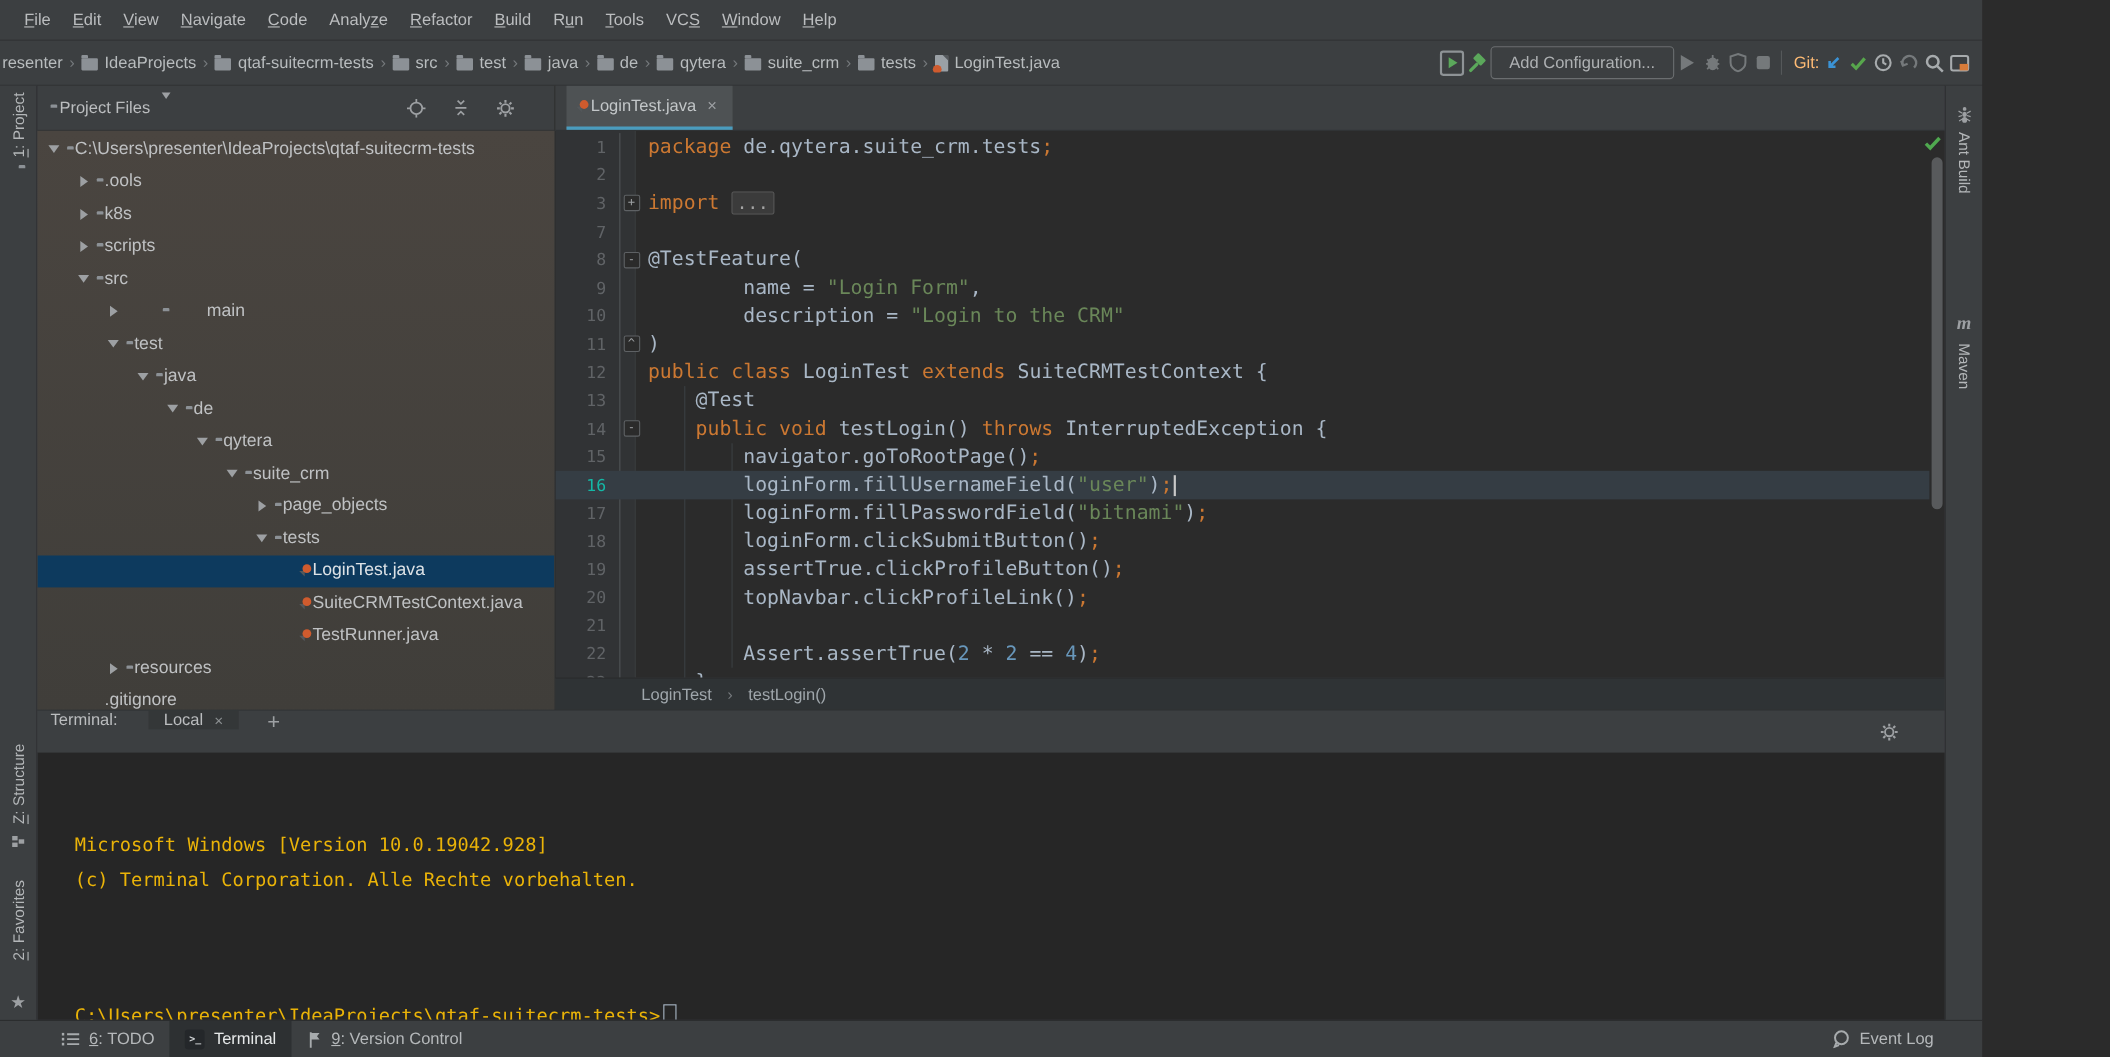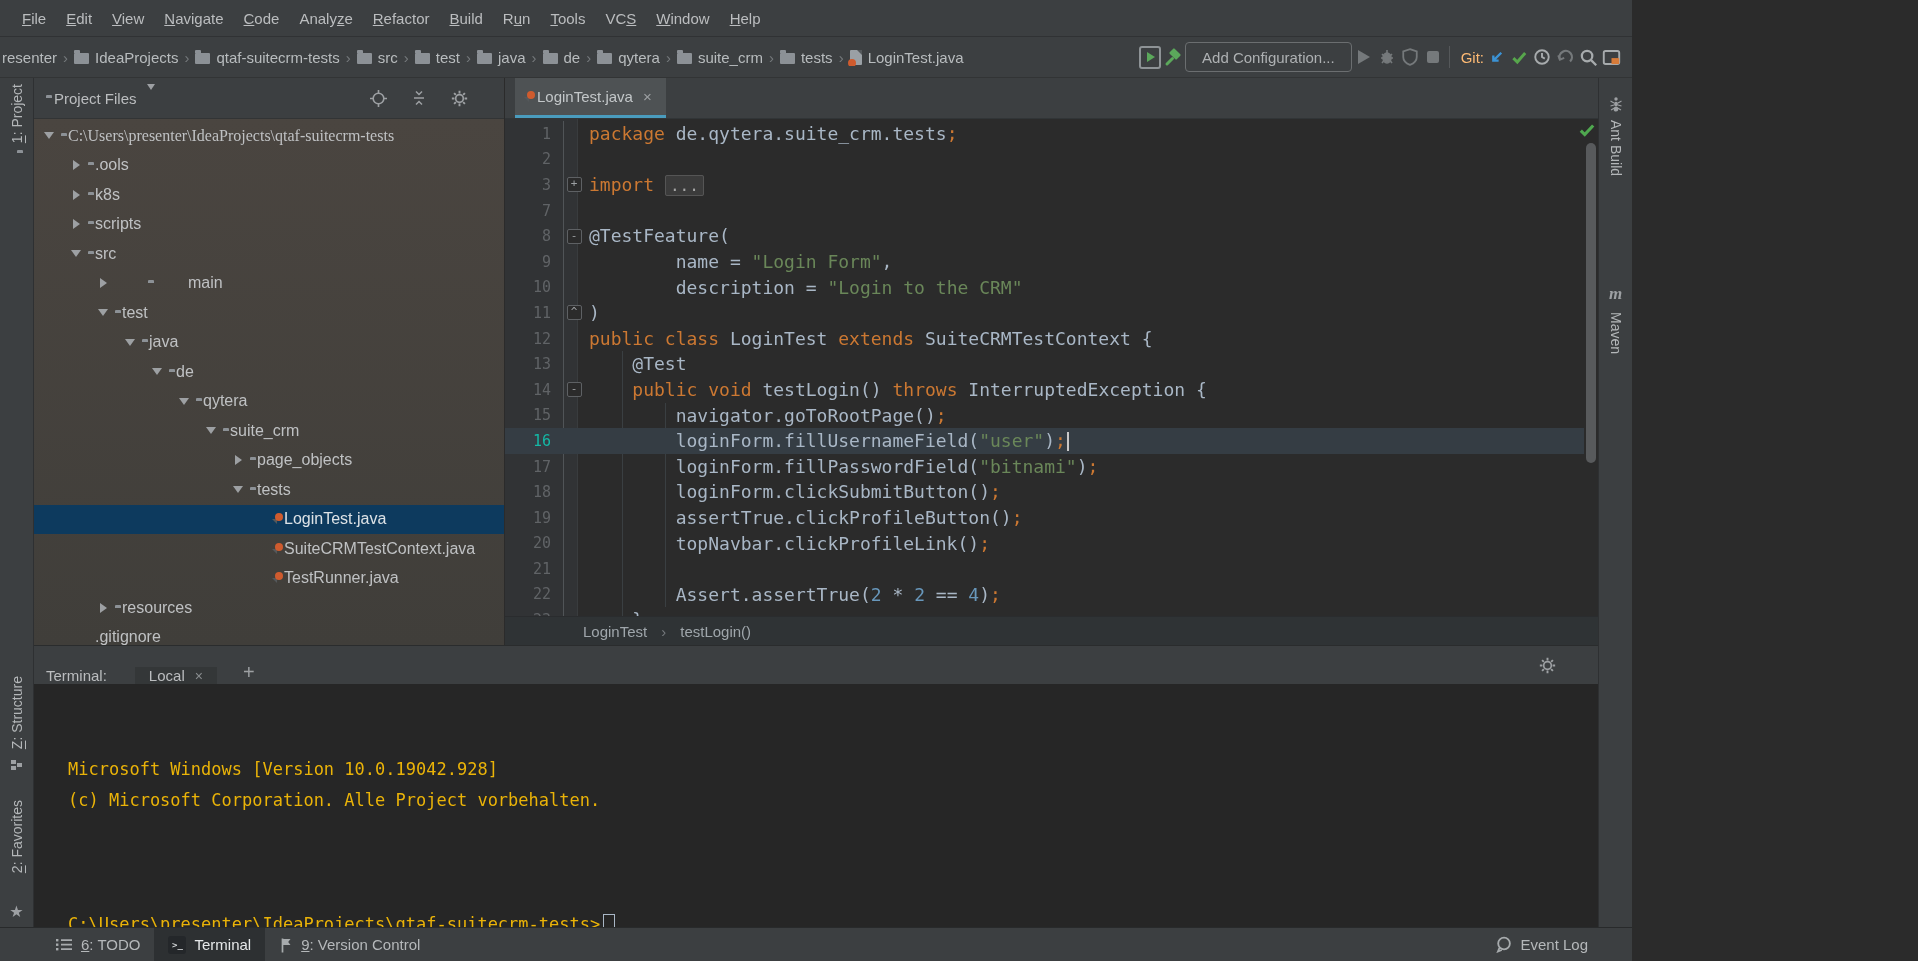--- a/index.html
+++ b/index.html
@@ -1,16 +1,16 @@
 <!DOCTYPE html>
 <html><head>
 <meta charset="utf-8">
 <style>
   html,body{margin:0;padding:0;background:#2b2b2b;}
-  .app{width:1632px;height:961px;position:relative;background:#3c3f41;overflow:hidden;
+  .app{width:1802px;height:961px;position:relative;background:#3c3f41;overflow:hidden;
        font-family:"Liberation Sans",sans-serif;color:#bbbbbb;display:flex;flex-direction:column;}
   
   .menubar{height:36px;border-bottom:1px solid #303234;display:flex;align-items:center;
            padding-left:12px;font-size:15px;color:#bbbdbf;flex:0 0 auto;}
   .menu-item{padding:0 10px;cursor:default;}
   .mn{text-decoration:underline;}
   
   .toolbar{height:40px;border-bottom:1px solid #323435;display:flex;align-items:center;
            justify-content:space-between;padding:0 10px 0 0;flex:0 0 auto;}
   .crumbs{display:flex;align-items:center;font-size:15px;color:#b8bcbe;white-space:nowrap;overflow:hidden;}
@@ -76,21 +76,21 @@
   .s-fold{background:#3b3b3b;border:1px solid #555;border-radius:2px;color:#a5a5a5;padding:0 4px;font-size:16px;}
   .caret-bar{display:inline-block;width:2px;height:19px;background:#c8c8c8;vertical-align:text-bottom;margin-left:1px;}
   .iguide{position:absolute;width:1px;background:#3a3f42;}
   .scrollbar{position:absolute;right:0;top:0;bottom:0;width:14px;}
   .sb-thumb{position:absolute;right:2px;width:10px;border-radius:5px;background:rgba(150,155,160,.42);}
   .insp-ok{position:absolute;top:2px;right:2px;z-index:3;}
   .ebreadcrumbs{height:28px;background:#2f3335;border-top:1px solid #2a2c2e;display:flex;align-items:center;
                 gap:10px;padding-left:78px;font-size:15px;color:#9fa6ab;flex:0 0 auto;}
   
   .terminal-panel{flex:1;display:flex;flex-direction:column;border-top:1px solid #2a2c2d;min-height:0;}
-  .term-header{height:38px;background:#3c3f41;display:flex;align-items:flex-end;font-size:15px;
+  .term-header{height:38px;background:#3c3f41;display:flex;align-items:flex-start;font-size:15px;
                color:#bbbdbf;flex:0 0 auto;position:relative;}
   .term-label{display:flex;align-items:center;padding-left:12px;}
   .term-tab{display:flex;align-items:center;gap:10px;background:#343738;padding:0 14px;margin-left:28px;}
   .term-tab .close{color:#8a8e90;font-size:14px;}
   .term-plus{display:flex;align-items:center;margin-left:26px;font-size:20px;color:#9da0a3;}
   .term-icons{position:absolute;right:18px;top:0;bottom:0;display:flex;align-items:center;gap:24px;}
   .term-body{flex:1;background:#262626;font:17px/31px "DejaVu Sans Mono",monospace;color:#eab308;
              padding:8px 0 0 34px;white-space:pre;overflow:hidden;}
   .tcursor{display:inline-block;width:10px;height:20px;border:1px solid #a9b7c6;vertical-align:middle;margin-left:3px;}
   
@@ -299,21 +299,21 @@
               <span>
                 <svg width="17" height="17" viewBox="0 0 16 16" fill="none" stroke="#9da0a3">
                     <circle cx="8" cy="8" r="3.6" stroke-width="1.6"></circle>
                     <path stroke-width="1.8" d="M8 0.8v2.4M8 12.8v2.4M0.8 8h2.4M12.8 8h2.4M2.9 2.9l1.7 1.7M11.4 11.4l1.7 1.7M13.1 2.9l-1.7 1.7M4.6 11.4l-1.7 1.7"></path>
                   </svg>
               </span>
               <span><span class="minus-glyph"></span></span>
             </span>
           </div>
           <div class="tree" id="tree">
-              <div class="tree-row" style="padding-left: 6px; font-family: Liberation Serif, serif;">
+              <div class="tree-row" style="padding-left: 6px;">
                 <span class="t-arrow">
                   <span class="tri-d"></span>
                 </span>
                 <span class="t-icon"><span class="icn-folder"></span></span>
                 <span>C:\Users\presenter\IdeaProjects\qtaf-suitecrm-tests</span>
               </div>
               <div class="tree-row" style="padding-left: 33px;">
                 <span class="t-arrow">
                   <span class="tri-r"></span>
                 </span>
@@ -579,21 +579,21 @@
             <span>
               <svg width="17" height="17" viewBox="0 0 16 16" fill="none" stroke="#9da0a3">
                   <circle cx="8" cy="8" r="3.6" stroke-width="1.6"></circle>
                   <path stroke-width="1.8" d="M8 0.8v2.4M8 12.8v2.4M0.8 8h2.4M12.8 8h2.4M2.9 2.9l1.7 1.7M11.4 11.4l1.7 1.7M13.1 2.9l-1.7 1.7M4.6 11.4l-1.7 1.7"></path>
                 </svg>
             </span>
             <span><span class="minus-glyph"></span></span>
           </span>
         </div>
         <div class="term-body">
-          <div id="termlines"><div>Microsoft Windows [Version 10.0.19042.928]</div><div>(c) Microsoft Corporation. Alle Project vorbehalten.</div><div>&nbsp;</div></div>
+          <div id="termlines"><div>Microsoft Windows [Version 10.0.19042.928]</div><div>(c) Terminal Corporation. Alle Rechte vorbehalten.</div><div>&nbsp;</div></div>
           <div><span>C:\Users\presenter\IdeaProjects\qtaf-suitecrm-tests&gt;</span><span class="tcursor"></span></div>
         </div>
       </div>
     </div>
 
     <div class="sidebar right">
       <div class="vlabel" style="top:18px;">
         <span>
           <svg width="16" height="16" viewBox="0 0 16 16">
               <circle cx="8" cy="3" r="1.7" fill="#9da0a3"></circle>

